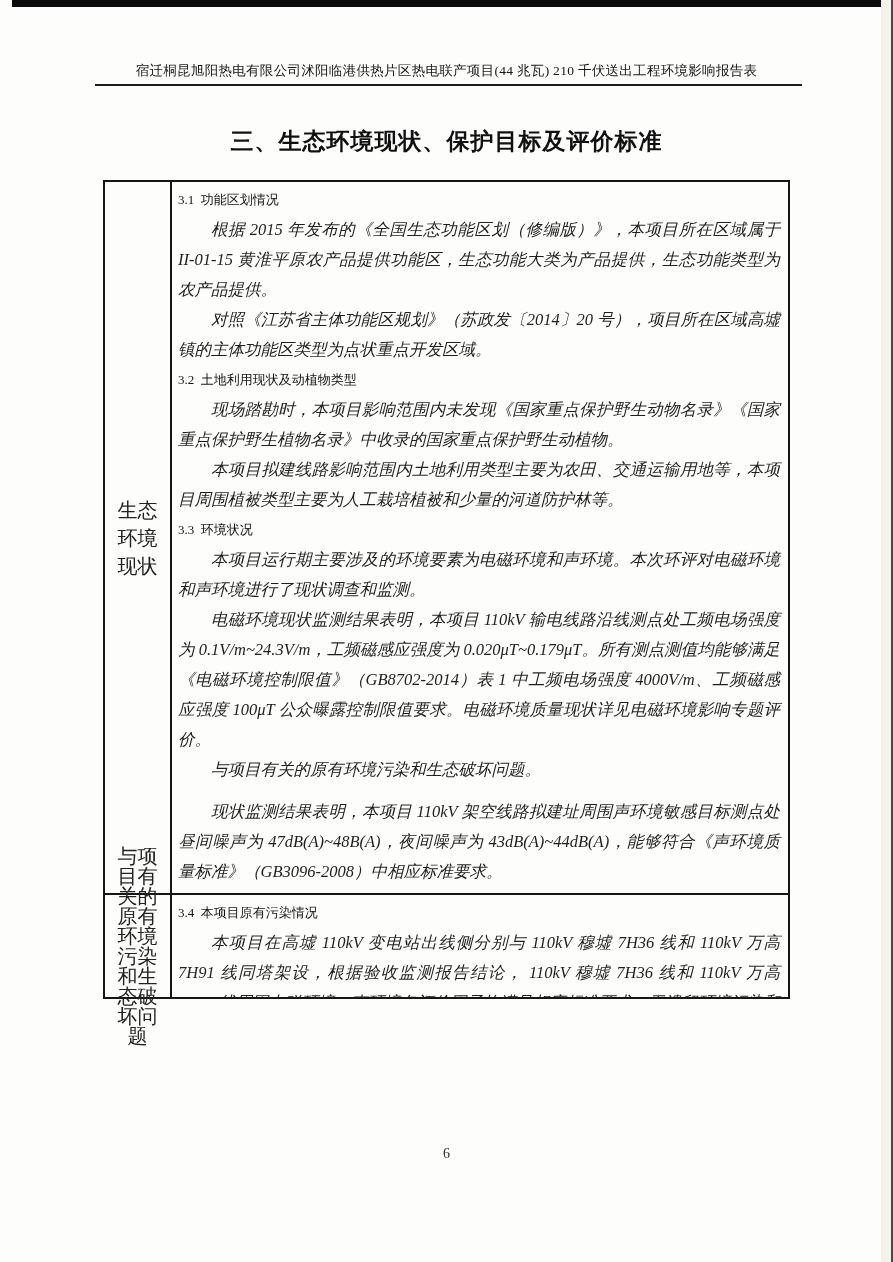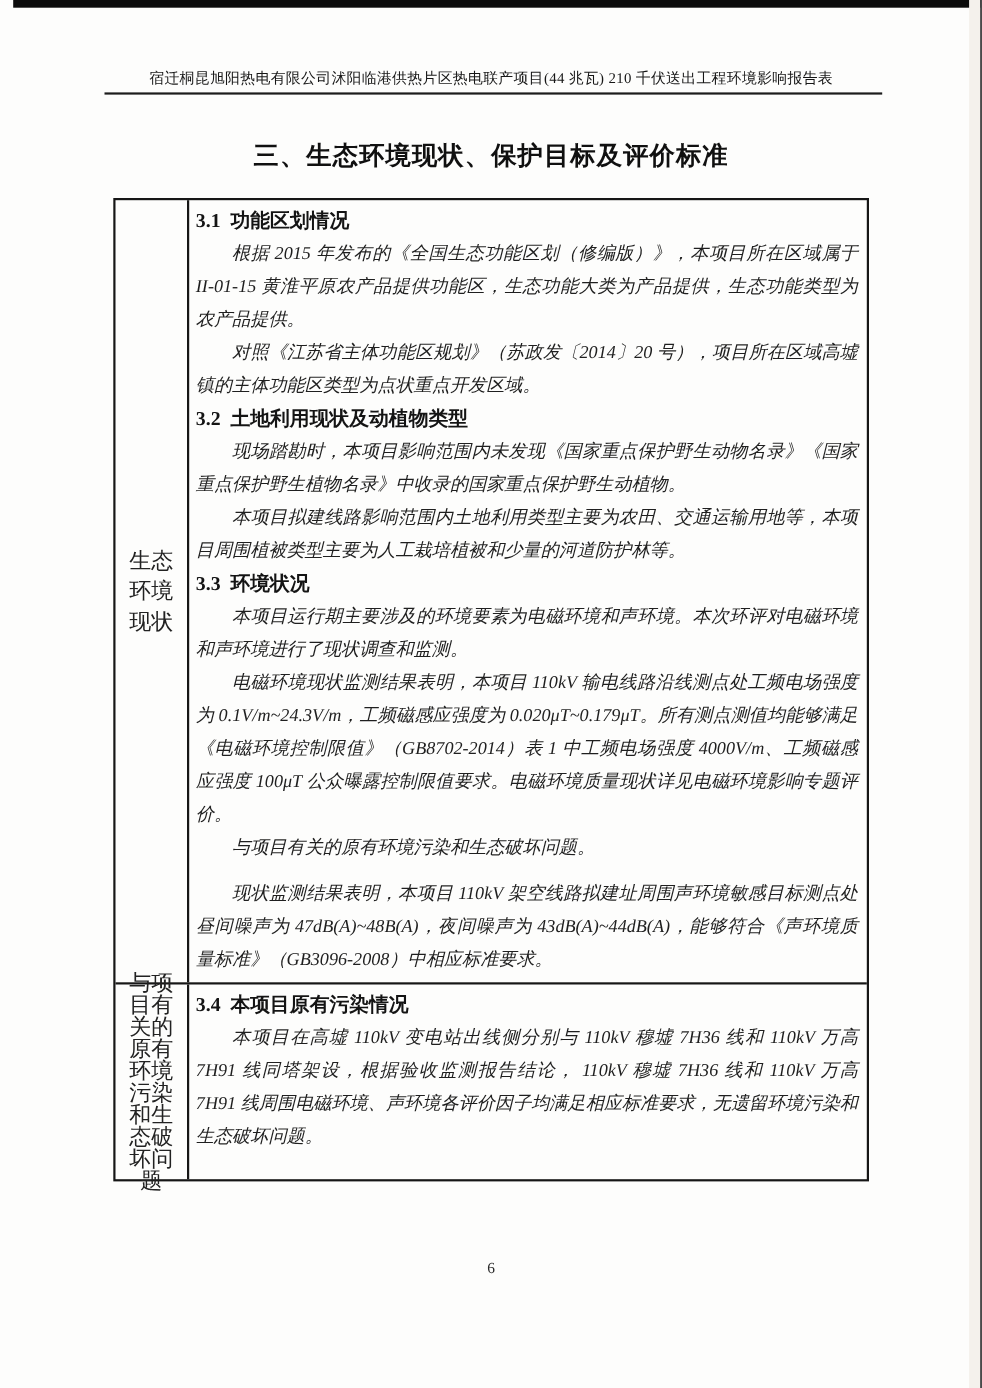--- a/index.html
+++ b/index.html
@@ -76,21 +76,21 @@
     width: 687px;
     border: 2px solid #161616;
     box-sizing: border-box;
     background: #fdfdfc;
   }
   .t-row { display: flex; }
   .t-row-1 {
     height: 711px;
     border-bottom: 2px solid #161616;
   }
-  .t-row-2 { height: 177px; }
+  .t-row-2 { height: 102px; }
   .label-cell {
     width: 67px;
     flex: 0 0 67px;
     border-right: 2px solid #161616;
     display: flex;
     align-items: center;
     justify-content: center;
     box-sizing: border-box;
   }
   .label-text {
@@ -102,22 +102,22 @@
   }
   .label-text.loose { line-height: 28px; }
   .label-text.tight { line-height: 20px; }
   .content-cell {
     flex: 1 1 auto;
     padding: 3px 8px 0 6px;
     box-sizing: border-box;
     overflow: hidden;
   }
   .sec-h {
-    font-size: 18px;
-    font-weight: bold;
+    font-size: 13px;
+    font-weight: normal;
     line-height: 30px;
     margin: 0;
     color: #141414;
     white-space: pre;
   }
   .sec-h.sub { text-indent: 2em; }
   .para {
     font-size: 16.5px;
     line-height: 30px;
     text-align: justify;

